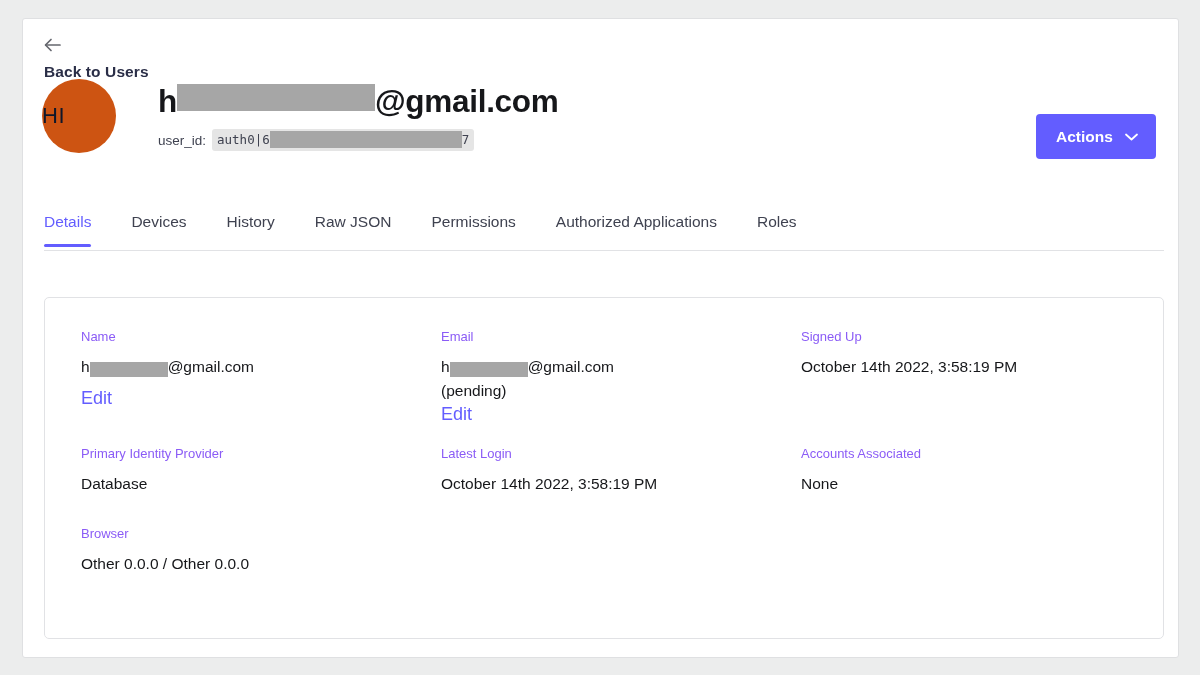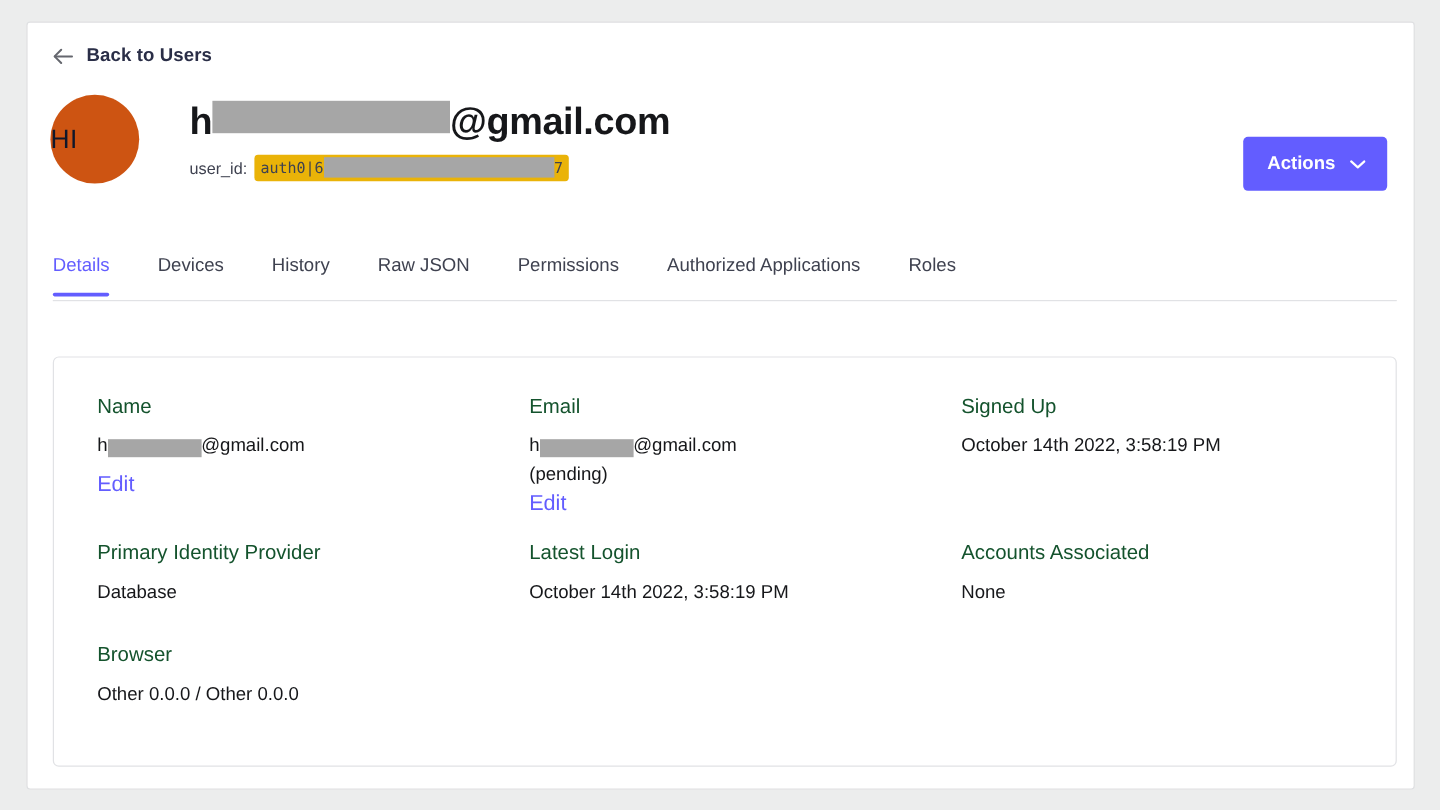--- a/index.html
+++ b/index.html
@@ -28,24 +28,25 @@
     border-radius: 3px;
     overflow: hidden;
   }
 
   
   .back-link {
     position: absolute;
     left: 21px;
     top: 19px;
     display: flex;
-    align-items: center;
+    align-items: flex-start;
     gap: 11px;
     text-decoration: none;
     cursor: pointer;
+    flex-direction: column;
   }
   .back-arrow {
     display: block;
     width: 17px;
     height: 14px;
     color: #65676e;
   }
   .back-label {
     font-size: 15.5px;
     font-weight: bold;
@@ -95,21 +96,21 @@
   .user-id-row {
     margin-top: 8px;
     display: flex;
     align-items: center;
     font-size: 13.5px;
     color: #3f4250;
     white-space: nowrap;
   }
   .user-id-label { margin-right: 6px; }
   .user-id-code {
-    background: #eab308;
+    background: #e5e5e5;
     border-radius: 3px;
     padding: 2px 5px 3px 5px;
     font-family: "DejaVu Sans Mono", monospace;
     font-size: 12.5px;
     color: #3f4250;
     display: flex;
     align-items: center;
   }
 
   
@@ -200,22 +201,22 @@
     right: 20px;
   }
   .row {
     display: flex;
   }
   .cell {
     width: 360px;
     flex: 0 0 360px;
   }
   .field-label {
-    font-size: 17px;
-    color: #14532d;
+    font-size: 13px;
+    color: #8b5cf6;
     margin-bottom: 11px;
     white-space: nowrap;
   }
   .field-value {
     font-size: 15.5px;
     color: #16171a;
     line-height: 24px;
     white-space: nowrap;
   }
   .edit-link {

